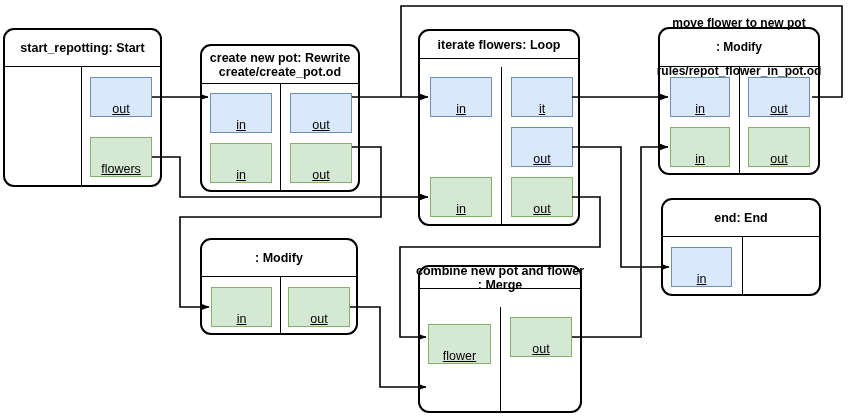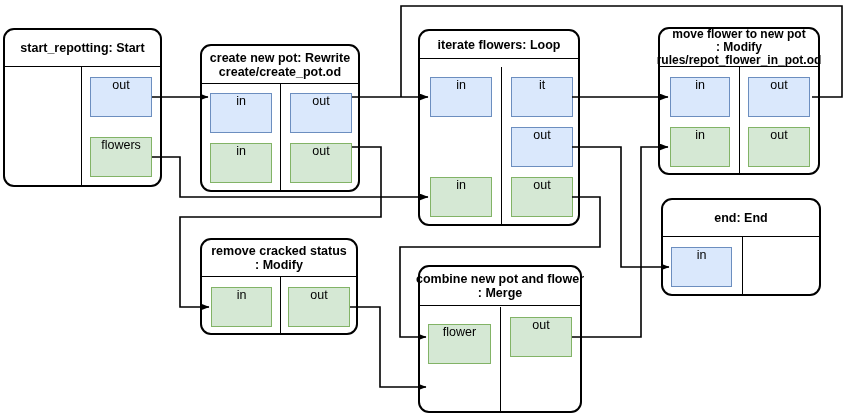--- a/index.html
+++ b/index.html
@@ -5,25 +5,25 @@
   html,body{margin:0;padding:0;background:#fff;}
   .canvas{position:relative;width:849px;height:418px;background:#ffffff;
           font-family:"Liberation Sans",sans-serif;overflow:hidden;}
   .node{position:absolute;background:#ffffff;border:2px solid #000;
         border-radius:11px;box-sizing:border-box;}
   .title{position:absolute;left:-1px;right:-1px;top:0;
          border-bottom:1.6px solid #000;
          display:flex;flex-direction:column;justify-content:center;align-items:center;
          font-weight:bold;font-size:12.5px;line-height:14px;white-space:nowrap;
          box-sizing:border-box;overflow:visible;}
-  .title.tight{line-height:13px;font-size:12px;}
+  .title.tight{line-height:13px;font-size:12px;gap:11px;}
   .title-line{text-align:center;}
   .vdiv{position:absolute;width:0;border-left:1.6px solid #000;bottom:0;}
-  .port{position:absolute;display:flex;align-items:flex-start;justify-content:center;
-        font-size:12.5px;color:#000;box-sizing:border-box;width:62px;height:40px;}
+  .port{position:absolute;display:flex;align-items:flex-end;justify-content:center;
+        font-size:12.5px;color:#000;box-sizing:border-box;width:62px;height:40px;text-decoration:underline;}
   .port.blue{background:#dae8fc;border:1.5px solid #6c8ebf;}
   .port.green{background:#d5e8d4;border:1.5px solid #82b366;}
   svg.edges{position:absolute;left:0;top:0;z-index:5;pointer-events:none;}
 </style>
 </head>
 <body>
 
 <div class="canvas">
 
   <div class="node" style="left:3px;top:28px;width:159px;height:159px">
@@ -107,34 +107,33 @@
       <div class="title-line">end: End</div>
     </div>
     <div class="vdiv" style="left:79px;top:37px"></div>
     <div class="port blue" style="left:8px;top:47px;width:61px">
       <span>in</span>
     </div>
   </div>
 
   <div class="node" style="left:200px;top:238px;width:158px;height:97px">
     <div class="title" style="height:37px">
-      <div class="title-line">remove cracked status</div>
       <div class="title-line">: Modify</div>
     </div>
     <div class="vdiv" style="left:78px;top:37px"></div>
     <div class="port green" style="left:9px;top:47px;width:61px">
       <span>in</span>
     </div>
     <div class="port green" style="left:86px;top:47px">
       <span>out</span>
     </div>
   </div>
 
   <div class="node" style="left:418px;top:265px;width:164px;height:148px">
-    <div class="title" style="height:39px">
+    <div class="title" style="height:22px">
       <div class="title-line">combine new pot and flower</div>
       <div class="title-line">: Merge</div>
     </div>
     <div class="vdiv" style="left:80px;top:40px"></div>
     <div class="port green" style="left:8px;top:57px;width:63px">
       <span>flower</span>
     </div>
     <div class="port green" style="left:90px;top:50px">
       <span>out</span>
     </div>

